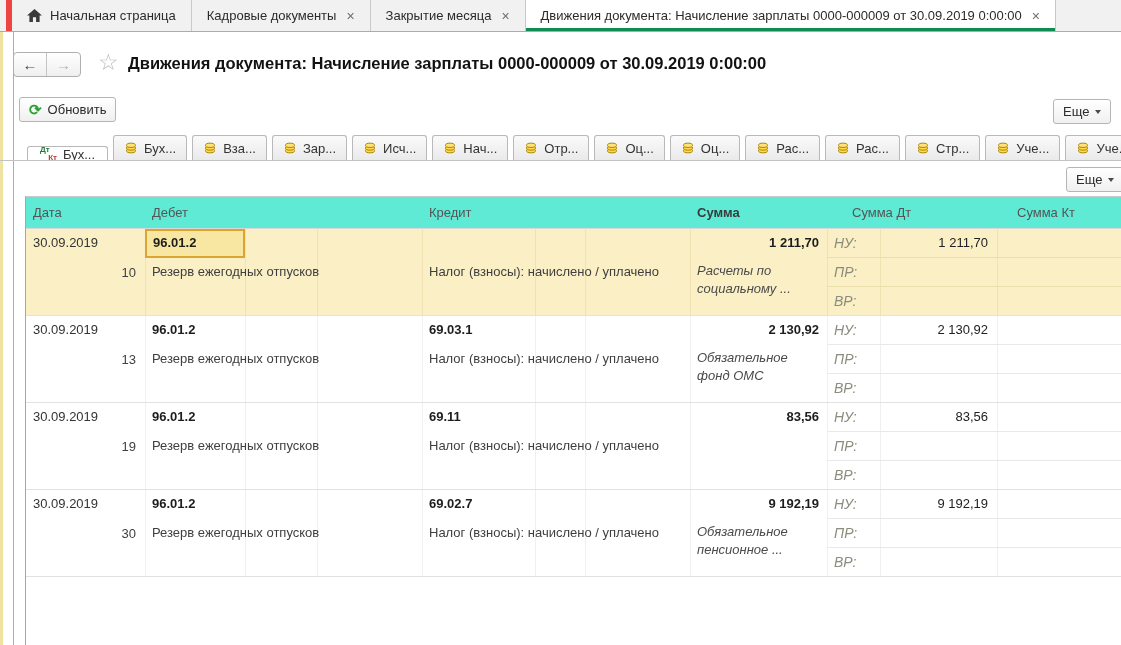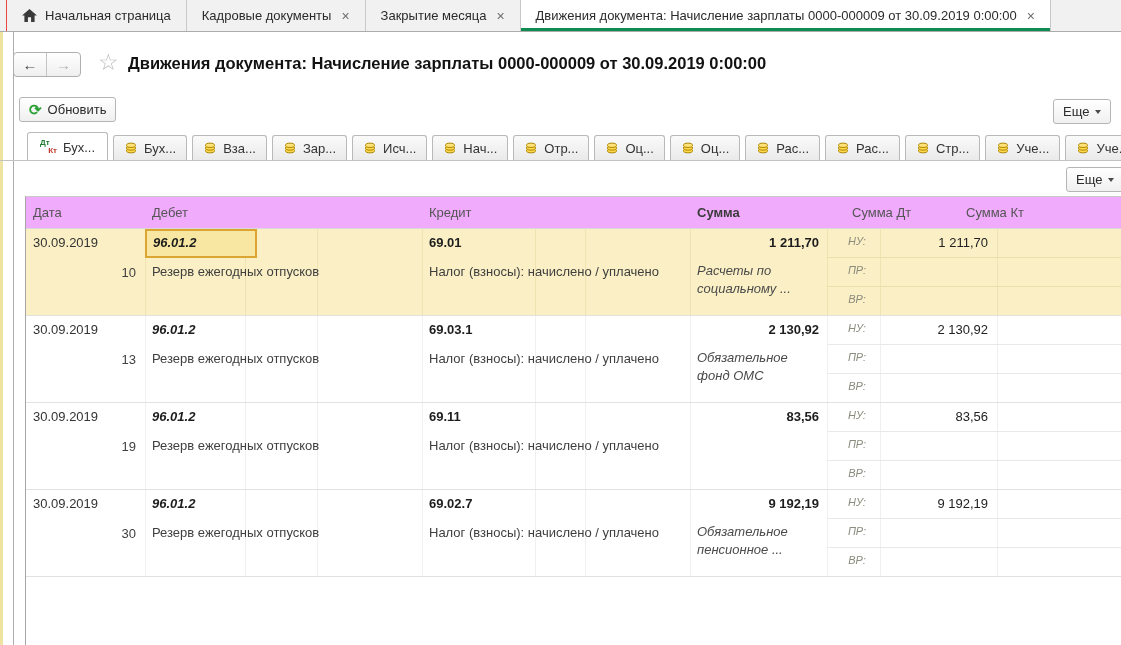--- a/index.html
+++ b/index.html
@@ -5,21 +5,21 @@
   * { box-sizing: border-box; margin: 0; padding: 0; }
   html,body { width:1121px; height:645px; overflow:hidden; background:#fff;
     font-family:"Liberation Sans", sans-serif; color:#333; }
   .app { position:relative; width:1121px; height:645px; background:#fff; }
 
   
   .wtabbar { position:absolute; top:0; left:0; right:0; height:32px; background:#F1F1F1;
     border-bottom:1px solid #ABABAB; display:flex; align-items:stretch; padding-left:6px; }
   .wtab { display:flex; align-items:center; gap:8px; padding:0 15px; font-size:13px; color:#2B2B2B;
     border-right:1px solid #C9C9C9; cursor:default; white-space:nowrap; }
-  .wtab:first-child { border-left:1px solid #ef4444; }
+  .wtab:first-child { border-left:6px solid #ef4444; }
   .wtab.active { background:#FFFFFF; box-shadow: inset 0 -3px 0 #0E8C52; }
   .wtab .x { color:#6E6E6E; font-size:14px; margin-left:2px; }
   .home-ic { width:15px; height:13px; }
 
   
   .sidestrip { position:absolute; left:0; top:32px; bottom:0; width:3px; background:#EEE3A0; }
   .vline13 { position:absolute; left:13px; top:32px; bottom:0; width:1px; background:#ADADAD; }
 
   
   .navbtns { position:absolute; left:13px; top:52px; display:flex; height:25px;
@@ -40,60 +40,60 @@
   .btn-more-tbl { position:absolute; left:1066px; top:167px; }
   .caret { width:0; height:0; border-left:3.5px solid transparent; border-right:3.5px solid transparent;
     border-top:4px solid #4A4A4A; display:inline-block; }
 
   
   .regtabs { position:absolute; top:131px; left:0; width:1121px; height:30px; display:flex;
     align-items:flex-end; padding-left:27px; border-bottom:1px solid #C2C2C2; overflow:hidden; }
   .rtab { flex:0 0 auto; height:25px; margin-right:5px; display:flex; align-items:center; gap:6px;
     padding:0 10px; border:1px solid #B9B9B9; border-bottom:none; border-radius:3px 3px 0 0;
     background:linear-gradient(#FAFAFA,#EAEAEA); font-size:13px; color:#333; white-space:nowrap; }
-  .rtab.active { height:29px; background:#FFFFFF; position:relative; z-index:2; margin-bottom:-1px; padding:0 12px; }
+  .rtab.active { height:15px; background:#FFFFFF; position:relative; z-index:2; margin-bottom:-1px; padding:0 12px; }
   .dtkt { position:relative; width:17px; height:16px; font-size:8px; font-weight:bold; line-height:1; }
   .dtkt .dt { position:absolute; left:0; top:0; color:#1E7E34; }
   .dtkt .kt { position:absolute; right:0; bottom:0; color:#C0392B; }
   .rico { width:14px; height:14px; flex:0 0 auto; }
 
   
   .mtable { position:absolute; left:25px; top:196px; width:1096px; bottom:0;
     border-left:1px solid #A6A6A6; border-top:1px solid #C9C9C9; background:#fff; }
-  .thead { position:relative; height:32px; background:#f0abfc; border-bottom:1px solid #D8D8D8; }
+  .thead { position:relative; height:32px; background:#5eead4; border-bottom:1px solid #D8D8D8; }
   .th { position:absolute; top:8px; font-size:13px; color:#555; }
   .th-b { font-weight:bold; color:#3A3A3A; }
 
   .block { position:relative; height:87px; border-bottom:1px solid #E2E2E2; background:#fff; }
   .block.hl { background:#FBF0C5; }
   .cd { position:absolute; top:0; bottom:0; width:1px; background:#F0F0F0; }
   .block.hl .cd { background:#EFE3B4; }
 
   .cell { position:absolute; top:0; height:29px; padding-top:6px; font-size:13px; }
   .c-date { left:0; width:119px; padding-left:7px; color:#333; }
-  .c-deb1 { left:119px; width:112px; padding-left:7px;font-style:italic; }
+  .c-deb1 { left:119px; width:100px; padding-left:7px; }
   .c-cred1 { left:396px; width:113px; padding-left:7px; }
   .c-sum  { left:664px; width:137px; text-align:right; padding-right:8px; }
   .acct { font-weight:bold; color:#1D1D1D; }
   .amt  { font-weight:bold; color:#1D1D1D; }
   .c-deb1.selcell { background:#F8E7A2; border:2px solid #DCA431; padding-top:4px; padding-left:6px; height:29px; z-index:3; }
 
   .lineno { position:absolute; left:0; top:36px; width:110px; text-align:right; font-size:13px; color:#3F3F3F; }
   .desc { position:absolute; top:35px; font-size:13px; color:#3F3F3F; }
   .d-deb { left:126px; width:262px; }
   .d-cred { left:403px; width:258px; }
   .a-desc { position:absolute; left:671px; top:33px; width:124px; font-size:13px; font-style:italic;
     color:#4A4A4A; line-height:18px; }
 
   .taxgrid { position:absolute; left:801px; top:0; right:0; height:87px; }
   .taxrow { height:29px; display:flex; border-bottom:1px solid #E8E8E8; }
   .taxrow:last-child { border-bottom:none; }
   .block.hl .taxrow { border-bottom-color:#EBDFAC; }
   .block.hl .taxrow:last-child { border-bottom:none; }
-  .tl { width:53px; padding:6px 0 0 7px; font-size:11px; font-style:italic; color:#8B8B7E;text-align:center; }
+  .tl { width:53px; padding:6px 0 0 7px; font-size:14px; font-style:italic; color:#8B8B7E; }
   .tv { width:117px; padding:6px 9px 0 0; font-size:13px; text-align:right; color:#222; }
   .tk { flex:1; }
 </style>
 </head>
 <body>
 
 <div class="app">
 
   <div class="wtabbar">
     <div class="wtab">
@@ -281,37 +281,36 @@
     <span class="caret"></span>
   </button>
 
   <div class="mtable">
     <div class="thead">
       <span class="th" style="left:7px">Дата</span>
       <span class="th" style="left:126px">Дебет</span>
       <span class="th" style="left:403px">Кредит</span>
       <span class="th th-b" style="left:671px">Сумма</span>
       <span class="th" style="left:826px">Сумма Дт</span>
-      <span class="th" style="left:940px">Сумма Кт</span>
+      <span class="th" style="left:991px">Сумма Кт</span>
     </div>
     <div id="rows-host">
         <div class="block hl">
           <div class="cd" style="left: 971px;"></div>
           <div class="cd" style="left: 854px;"></div>
           <div class="cd" style="left: 801px;"></div>
           <div class="cd" style="left: 664px;"></div>
           <div class="cd" style="left: 559px;"></div>
           <div class="cd" style="left: 509px;"></div>
           <div class="cd" style="left: 396px;"></div>
           <div class="cd" style="left: 291px;"></div>
           <div class="cd" style="left: 219px;"></div>
           <div class="cd" style="left: 119px;"></div>
     <div class="cell c-date"><span>30.09.2019</span></div>
     <div class="cell c-deb1 acct selcell"><span>96.01.2</span></div>
-    <div class="cell c-cred1 acct"><span>69.01</span></div>
     <div class="cell c-sum amt"><span>1 211,70</span></div>
     <div class="lineno"><span>10</span></div>
     <div class="desc d-deb"><span>Резерв ежегодных отпусков</span></div>
     <div class="desc d-cred"><span>Налог (взносы): начислено / уплачено</span></div>
     <div class="a-desc"><span>Расчеты по социальному ...</span></div>
     <div class="taxgrid">
       <div class="taxrow">
         <div class="tl">НУ:</div>
         <div class="tv">1 211,70</div>
         <div class="tk"></div>

